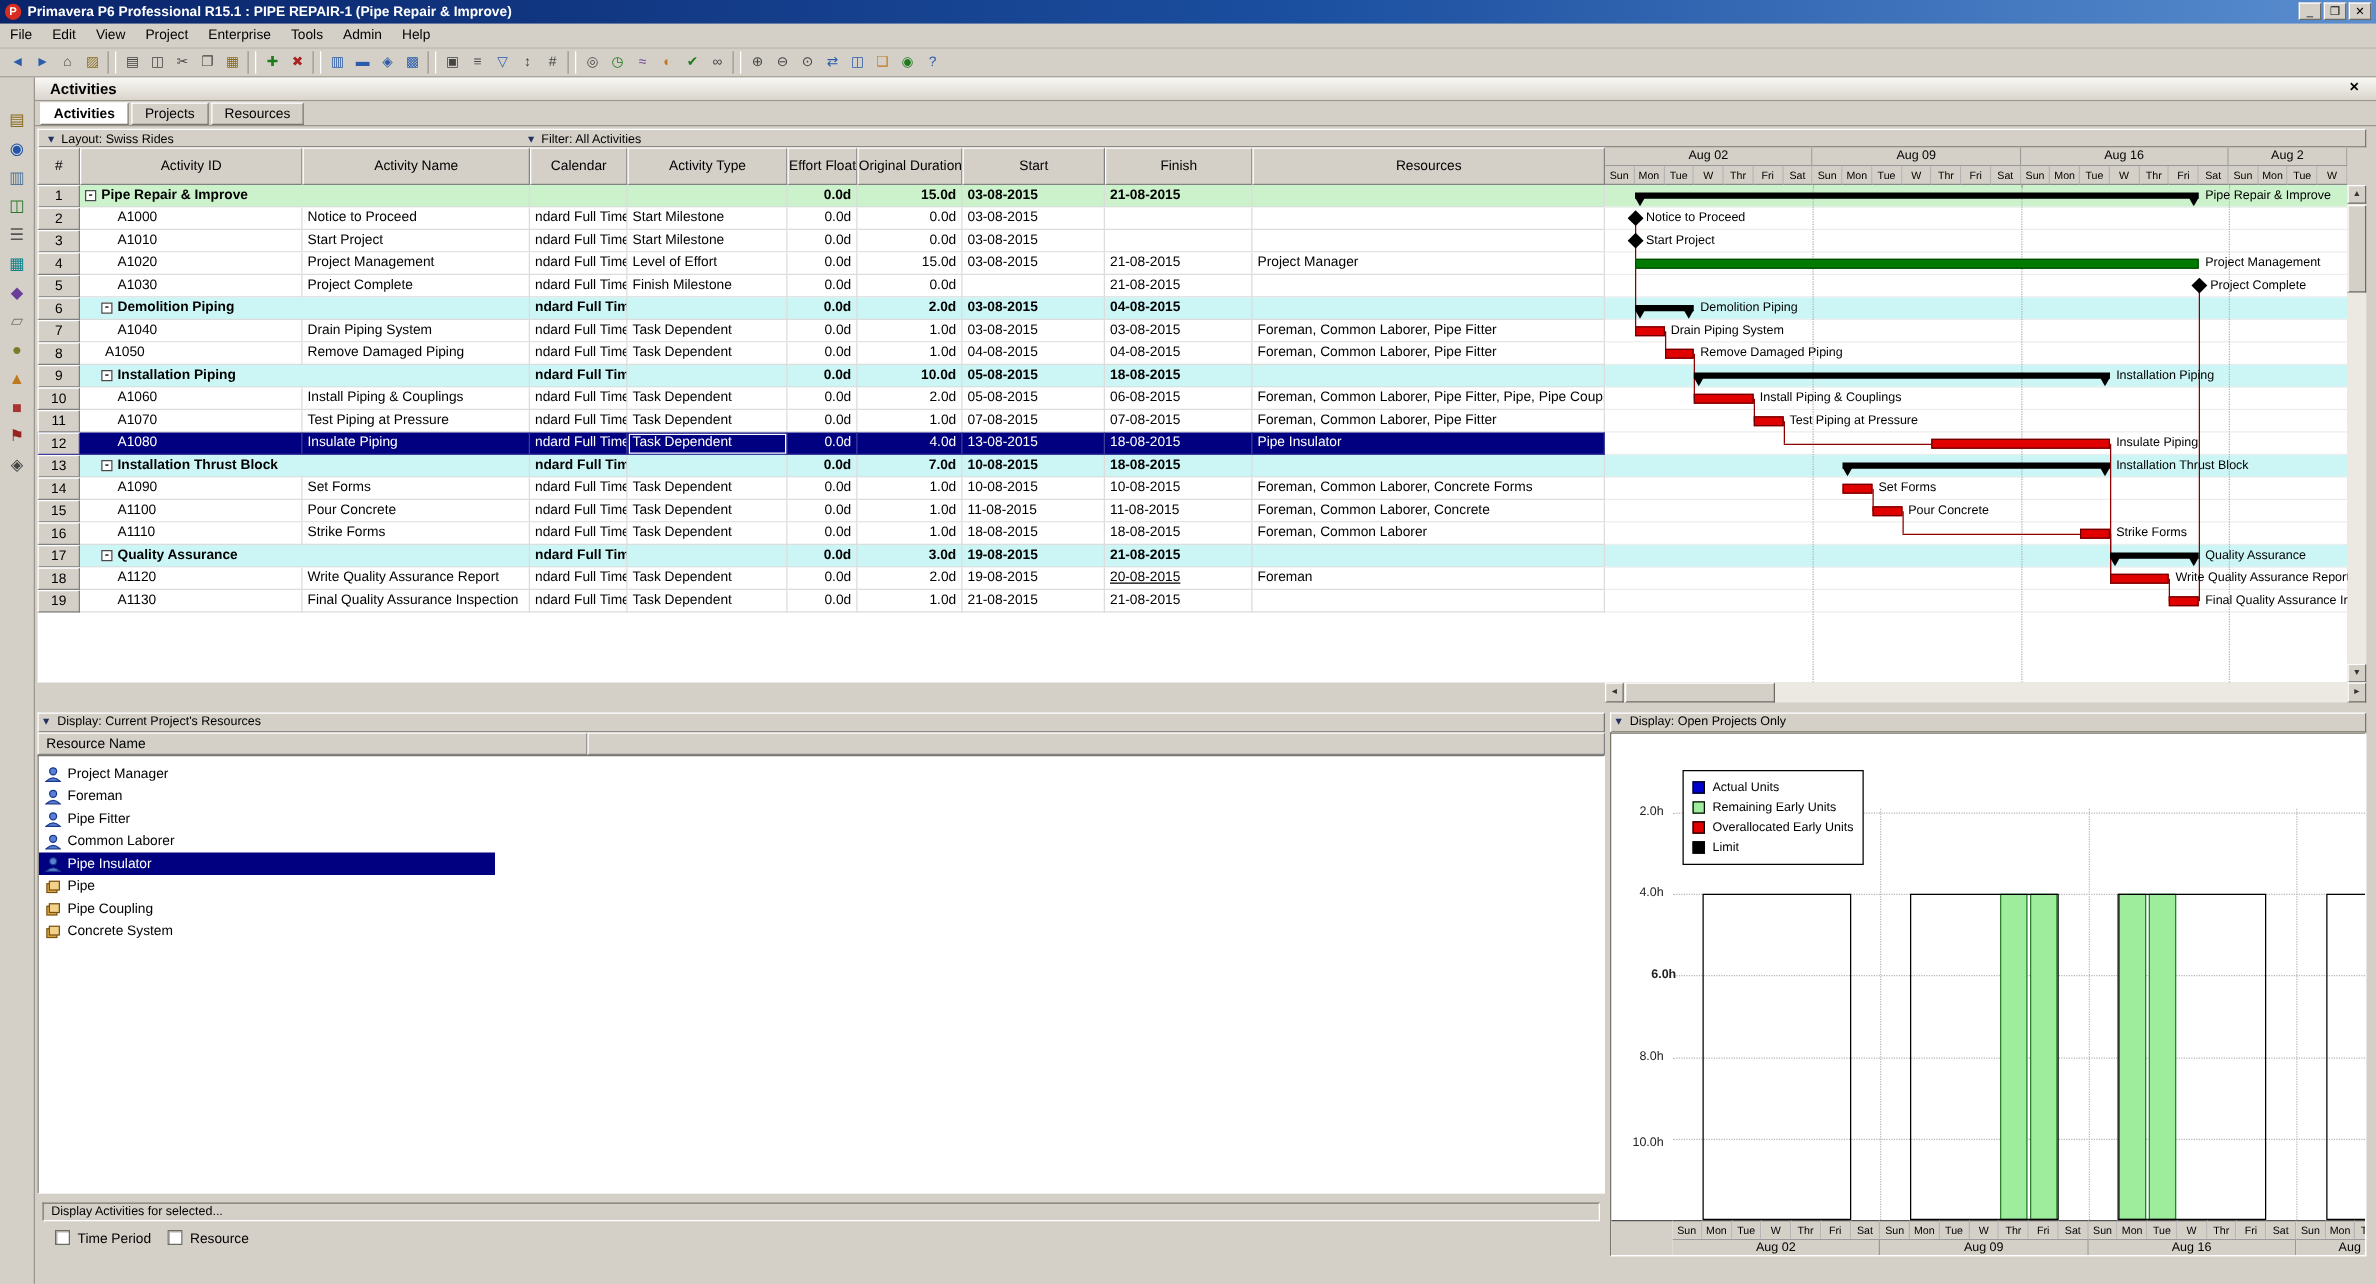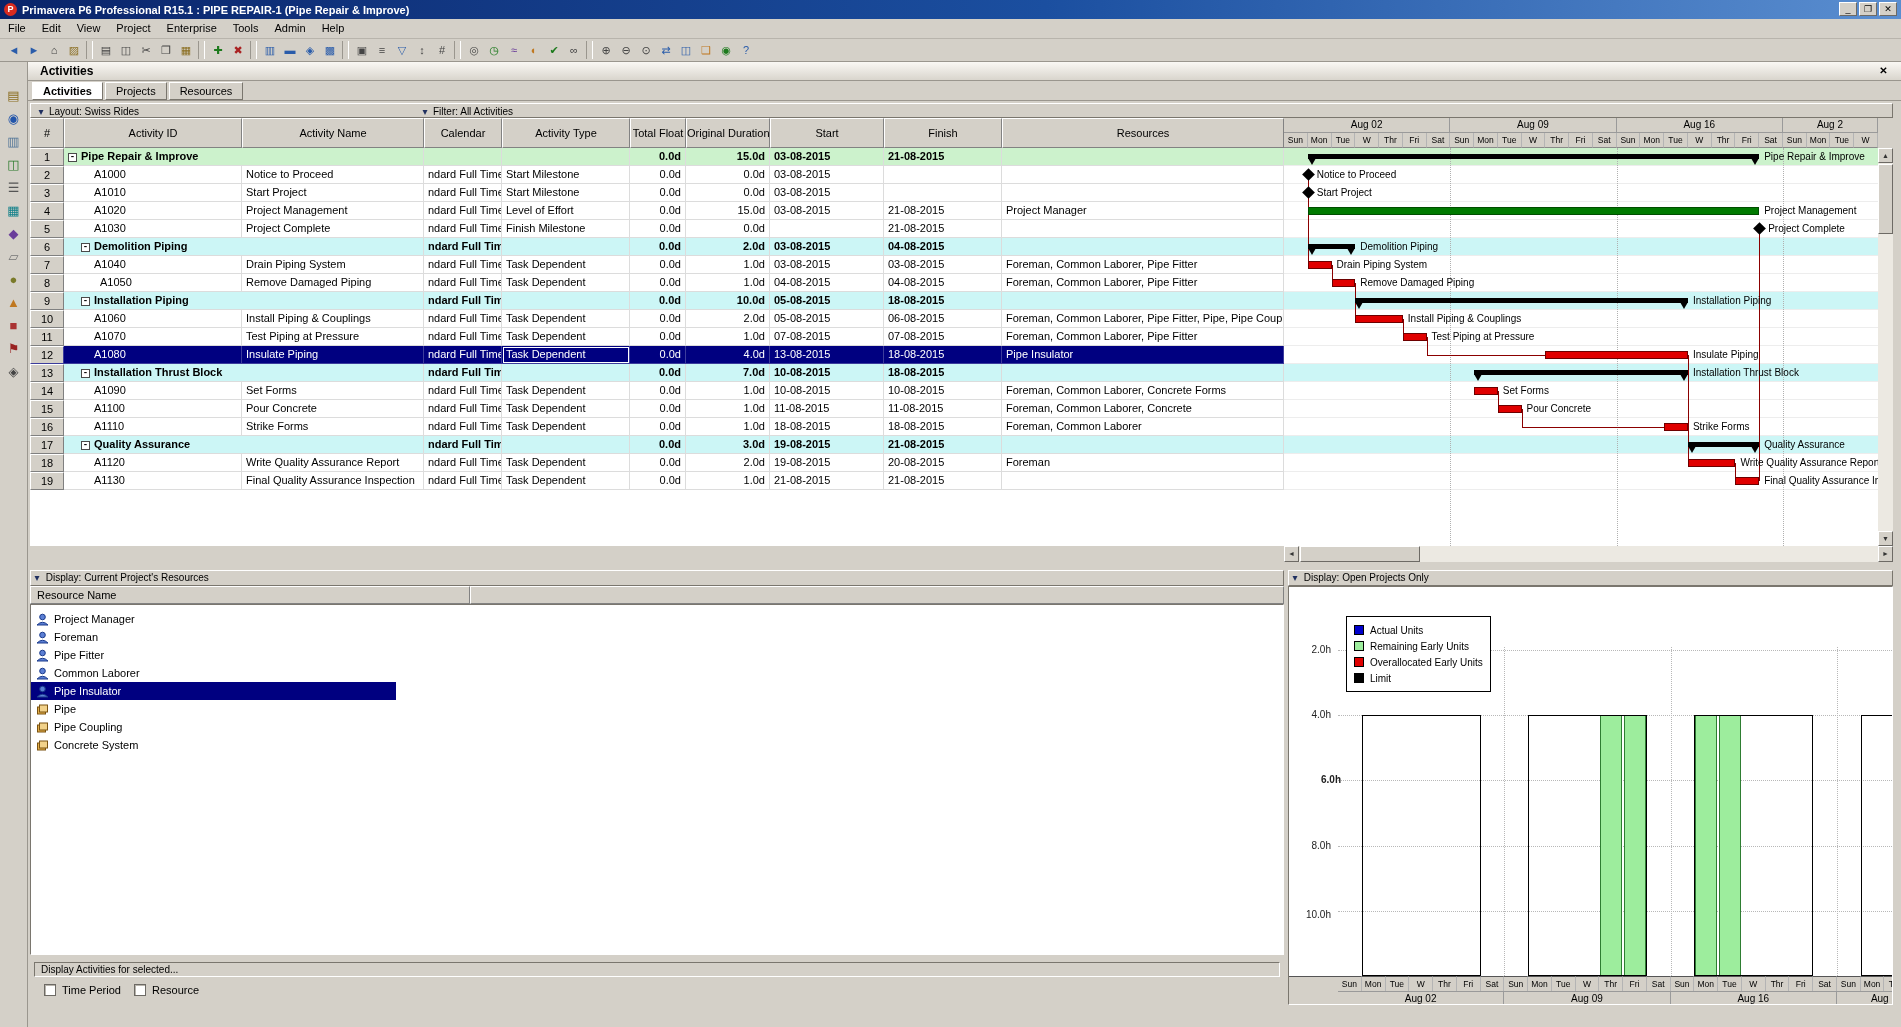--- a/index.html
+++ b/index.html
@@ -179,21 +179,21 @@
   <span class="abs" style="left:388px;top:1px"><span class="ddglyph">▾</span></span>
   <span class="abs" style="left:402px;top:1px">Filter: All Activities</span>
 </div>
 
 <div id="thead" class="abs">
     <div class="hcell" style="left: 0px; width: 34px;">#</div>
     <div class="hcell" style="left: 34px; width: 178px;">Activity ID</div>
     <div class="hcell" style="left: 212px; width: 182px;">Activity Name</div>
     <div class="hcell" style="left: 394px; width: 78px;">Calendar</div>
     <div class="hcell" style="left: 472px; width: 128px;">Activity Type</div>
-    <div class="hcell" style="left: 600px; width: 56px;">Total Float</div>
+    <div class="hcell" style="left: 600px; width: 56px;">Effort Float</div>
     <div class="hcell" style="left: 656px; width: 84px;">Original Duration</div>
     <div class="hcell" style="left: 740px; width: 114px;">Start</div>
     <div class="hcell" style="left: 854px; width: 118px;">Finish</div>
     <div class="hcell" style="left: 972px; width: 282px;">Resources</div>
   </div>
 <div id="tbodywrap" class="abs">
     <div class="trow g1" style="top: 0px;">
       <div class="cell numcell" style="left: 0px; width: 34px;">1</div>
       <div class="cell" style="left: 34px; width: 360px;"><div class="exp" style="margin-left: 0px;">-</div><span>Pipe Repair &amp; Improve</span></div>
       <div class="cell" style="left: 394px; width: 78px;"></div>
@@ -270,21 +270,21 @@
       <div class="cell" style="left: 394px; width: 78px;">ndard Full Time</div>
       <div class="cell" style="left: 472px; width: 128px;">Task Dependent</div>
       <div class="cell" style="left: 600px; width: 56px; text-align: right;">0.0d</div>
       <div class="cell" style="left: 656px; width: 84px; text-align: right;">1.0d</div>
       <div class="cell" style="left: 740px; width: 114px;">03-08-2015</div>
       <div class="cell" style="left: 854px; width: 118px;">03-08-2015</div>
       <div class="cell" style="left: 972px; width: 282px;">Foreman, Common Laborer, Pipe Fitter</div>
     </div>
     <div class="trow" style="top: 126px;">
       <div class="cell numcell" style="left: 0px; width: 34px;">8</div>
-      <div class="cell" style="left: 34px; width: 178px; padding-left: 36px;">A1050</div>
+      <div class="cell" style="left: 34px; width: 178px; padding-left: 20px;">A1050</div>
       <div class="cell" style="left: 212px; width: 182px;">Remove Damaged Piping</div>
       <div class="cell" style="left: 394px; width: 78px;">ndard Full Time</div>
       <div class="cell" style="left: 472px; width: 128px;">Task Dependent</div>
       <div class="cell" style="left: 600px; width: 56px; text-align: right;">0.0d</div>
       <div class="cell" style="left: 656px; width: 84px; text-align: right;">1.0d</div>
       <div class="cell" style="left: 740px; width: 114px;">04-08-2015</div>
       <div class="cell" style="left: 854px; width: 118px;">04-08-2015</div>
       <div class="cell" style="left: 972px; width: 282px;">Foreman, Common Laborer, Pipe Fitter</div>
     </div>
     <div class="trow g2" style="top: 144px;">
@@ -394,21 +394,21 @@
     </div>
     <div class="trow" style="top: 306px;">
       <div class="cell numcell" style="left: 0px; width: 34px;">18</div>
       <div class="cell" style="left: 34px; width: 178px; padding-left: 30px;">A1120</div>
       <div class="cell" style="left: 212px; width: 182px;">Write Quality Assurance Report</div>
       <div class="cell" style="left: 394px; width: 78px;">ndard Full Time</div>
       <div class="cell" style="left: 472px; width: 128px;">Task Dependent</div>
       <div class="cell" style="left: 600px; width: 56px; text-align: right;">0.0d</div>
       <div class="cell" style="left: 656px; width: 84px; text-align: right;">2.0d</div>
       <div class="cell" style="left: 740px; width: 114px;">19-08-2015</div>
-      <div class="cell" style="left: 854px; width: 118px;">20-08-2015</div>
+      <div class="cell" style="left: 854px; width: 118px; text-decoration: underline;">20-08-2015</div>
       <div class="cell" style="left: 972px; width: 282px;">Foreman</div>
     </div>
     <div class="trow" style="top: 324px;">
       <div class="cell numcell" style="left: 0px; width: 34px;">19</div>
       <div class="cell" style="left: 34px; width: 178px; padding-left: 30px;">A1130</div>
       <div class="cell" style="left: 212px; width: 182px;">Final Quality Assurance Inspection</div>
       <div class="cell" style="left: 394px; width: 78px;">ndard Full Time</div>
       <div class="cell" style="left: 472px; width: 128px;">Task Dependent</div>
       <div class="cell" style="left: 600px; width: 56px; text-align: right;">0.0d</div>
       <div class="cell" style="left: 656px; width: 84px; text-align: right;">1.0d</div>

